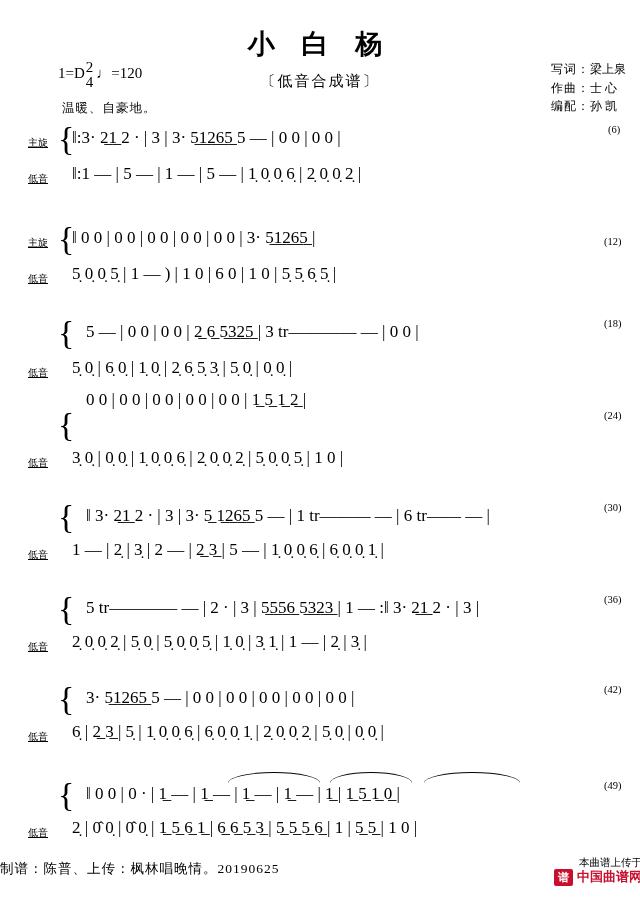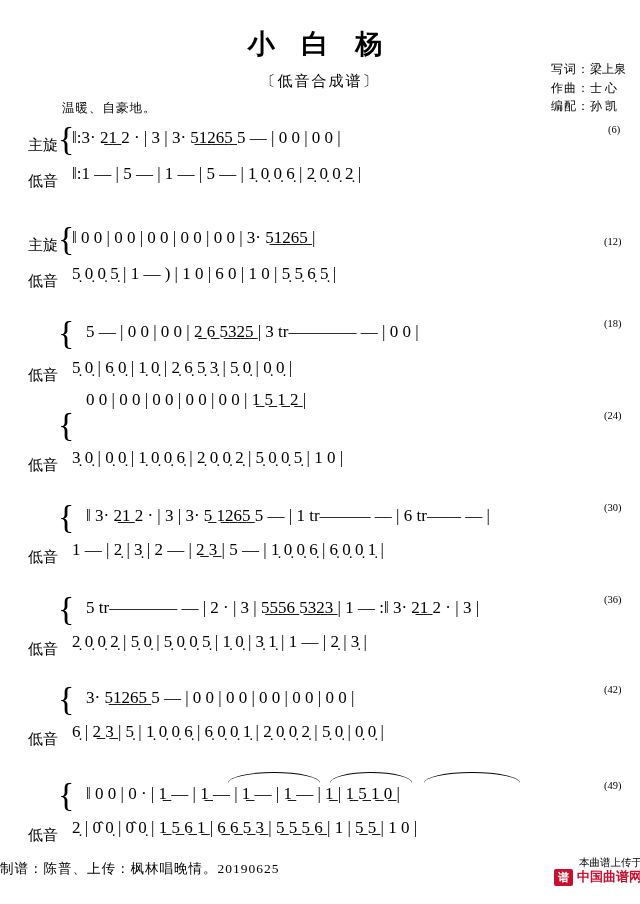--- a/index.html
+++ b/index.html
@@ -64,23 +64,24 @@
   .credits .lbl { letter-spacing: 1px; }
   .mood {
     position: absolute;
     top: 100px; left: 62px;
     font-size: 12.5px;
     letter-spacing: 1px;
   }
   
   .row-label {
     position: absolute;
-    font-size: 15px;
+    font-size: 10px;
     letter-spacing: 0px;
     white-space: nowrap;
+    text-decoration: underline;
   }
   .music {
     position: absolute;
     font-size: 17px;
     font-family: "Liberation Serif", serif;
     white-space: nowrap;
     letter-spacing: 0px;
   }
   .measure-no {
     position: absolute;
@@ -132,20 +133,23 @@
     font-size: 10.5px;
   }
 </style>
 </head>
 <body>
 
 <div class="sheet">
 
   <div class="title">小 白 杨</div>
 
+  <div class="keyblock">
+    <span>1=D</span><span class="frac"><span class="num">2</span><span class="den" style="border-top:0;">4</span></span><span style="margin-left:2px;">♩=120</span>
+  </div>
 
   <div class="subtitle">〔低音合成谱〕</div>
 
   <div class="credits">
     <div><span class="lbl">写词：</span><span>梁上泉</span></div>
     <div><span class="lbl">作曲：</span><span>士  心</span></div>
     <div><span class="lbl">编配：</span><span>孙  凯</span></div>
   </div>
 
   <div class="mood">温暖、自豪地。</div>

